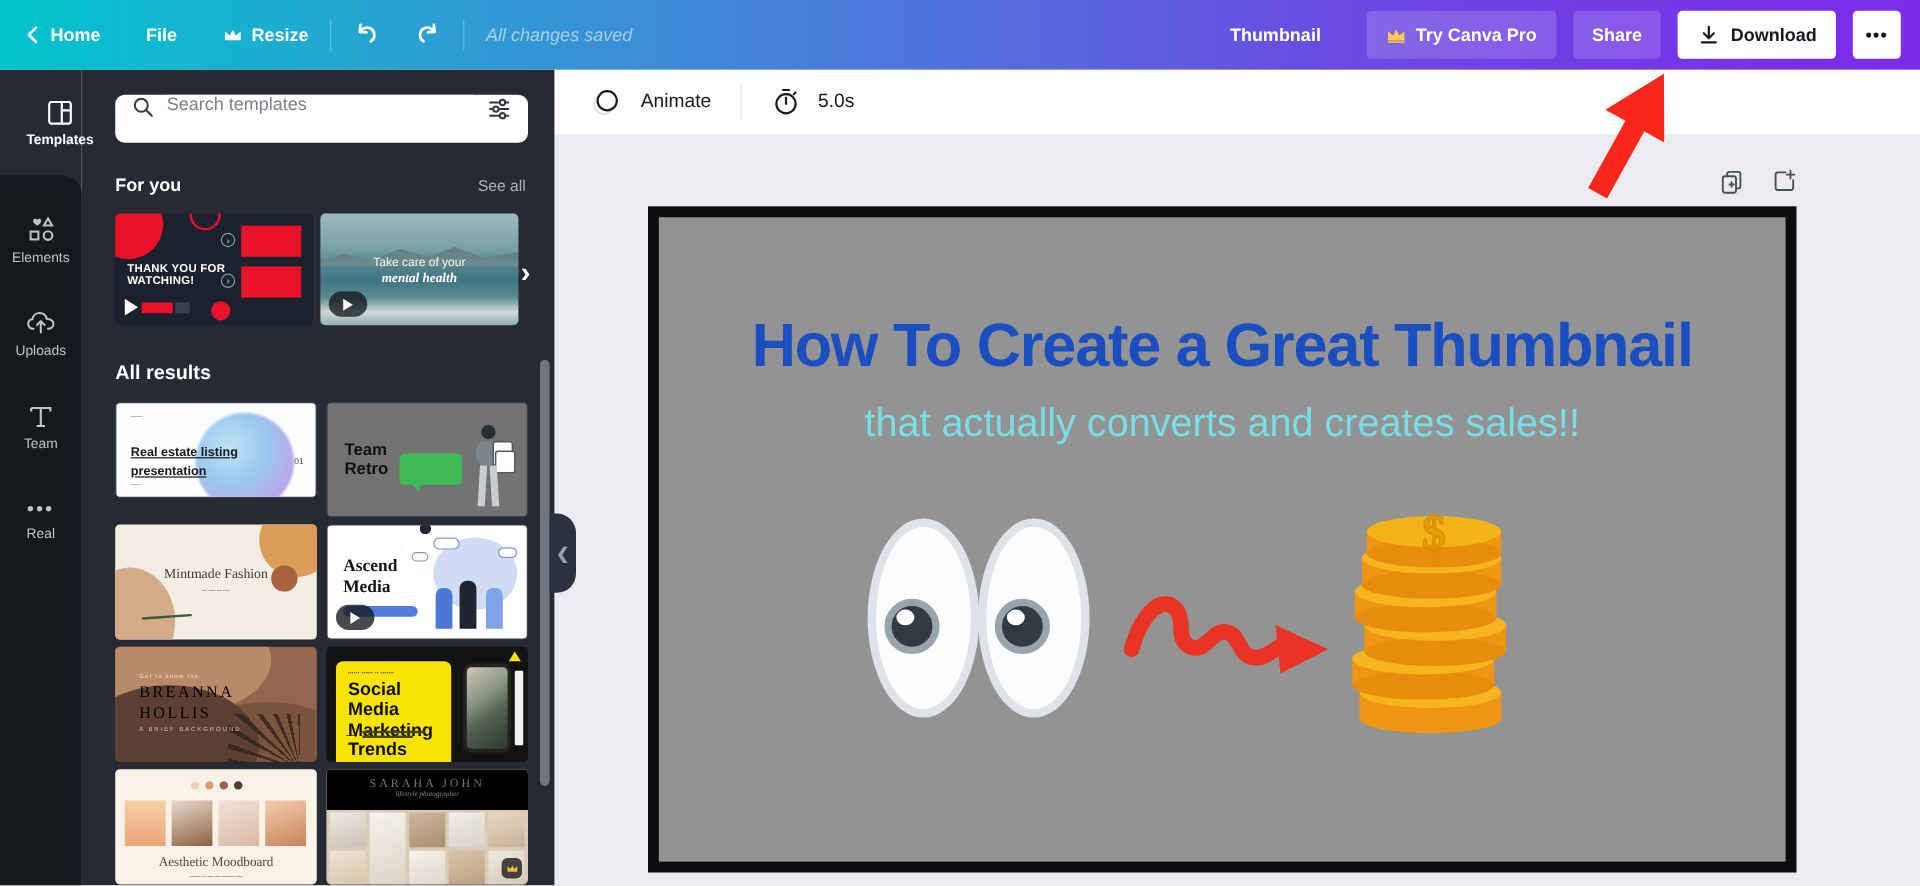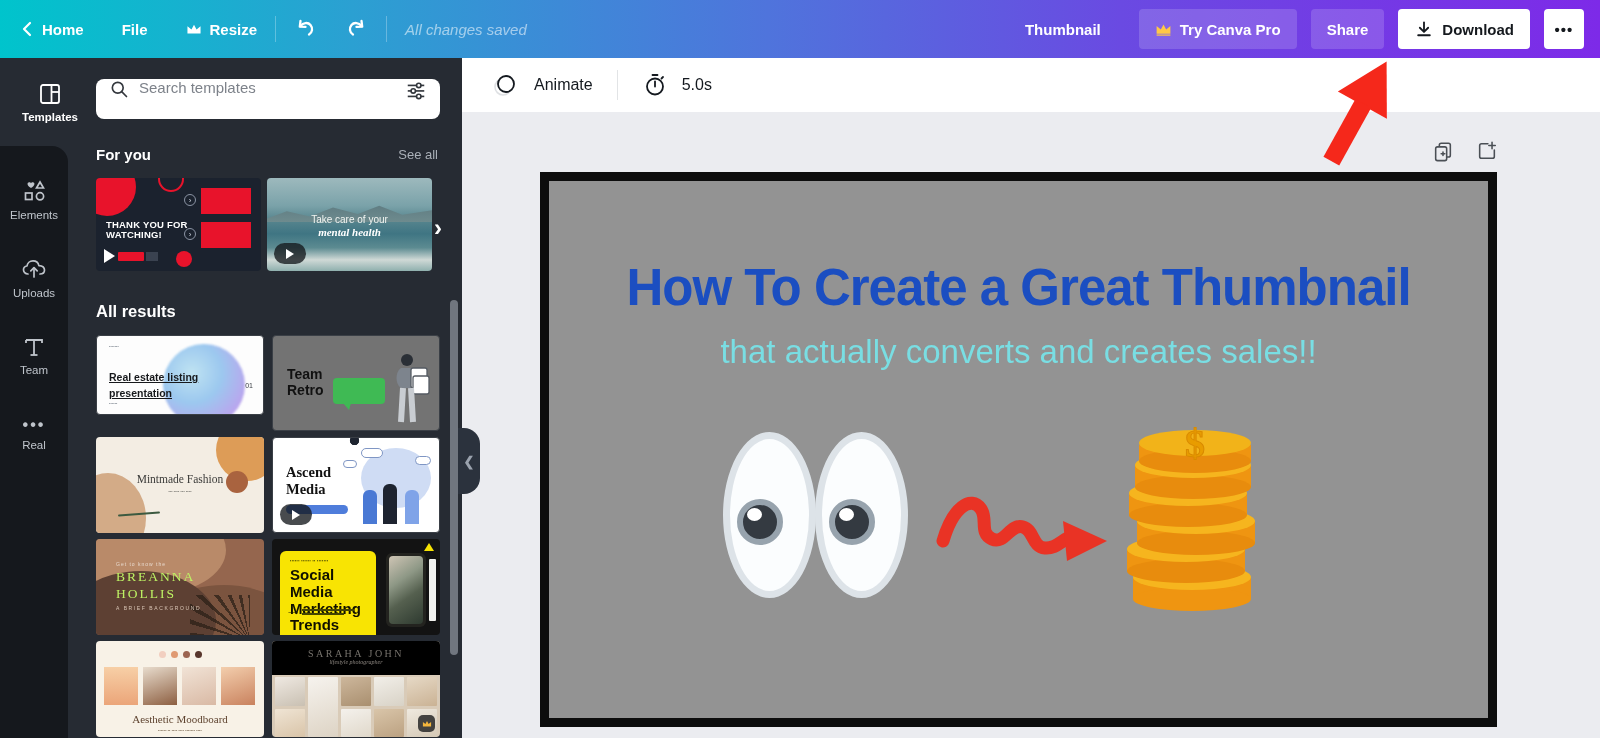--- a/index.html
+++ b/index.html
@@ -118,21 +118,21 @@
   .am-bub { position:absolute; background:#fff; border:1px solid #7f96c4; border-radius:6px; }
 
   
   .t-breanna { left:28px; top:481px; width:168px; height:96px; background:#95664e; }
   .br-arc { position:absolute; left:-20px; top:-34px; width:150px; height:90px; border-radius:50%; background:#b98a69; }
   .br-wave { position:absolute; left:-30px; bottom:-36px; width:150px; height:100px; border-radius:50%; background:#5d4033; }
   .br-wave2 { position:absolute; right:-40px; bottom:-60px; width:160px; height:110px; border-radius:50%; background:#7b543f; }
   .br-palm { position:absolute; right:14px; bottom:-6px; width:60px; height:46px;
     background:repeating-conic-gradient(from 250deg at 100% 100%, #2c2017 0deg 4deg, transparent 4deg 12deg); opacity:.75; }
   .br-hello { position:absolute; left:20px; top:22px; color:#e8d9cd; font-size:5px; letter-spacing:1px; }
-  .br-title { position:absolute; left:20px; top:30px; color:#bef264; font-family:"Liberation Serif", serif;
+  .br-title { position:absolute; left:20px; top:30px; color:#000000; font-family:"Liberation Serif", serif;
     font-size:13.5px; letter-spacing:2px; line-height:1.25; }
   .br-sub { position:absolute; left:20px; top:66px; color:#d9c5b6; font-size:5px; letter-spacing:1.6px; }
 
   
   .t-social { left:204px; top:481px; width:168px; height:96px; background:#131313; }
   .sm-panel { position:absolute; left:8px; top:12px; width:96px; height:84px; background:#f8e403; border-radius:6px 6px 0 0; }
   .sm-kicker { position:absolute; left:10px; top:8px; font-size:3.5px; color:#2c2c00; letter-spacing:.4px; }
   .sm-title { position:absolute; left:10px; top:16px; font-size:15px; font-weight:900; color:#101000; line-height:1.12; }
   .sm-cap { position:absolute; left:22px; top:58px; width:52px; }
   .sm-cap i { display:block; height:2px; background:#454500; margin-bottom:2px; }

